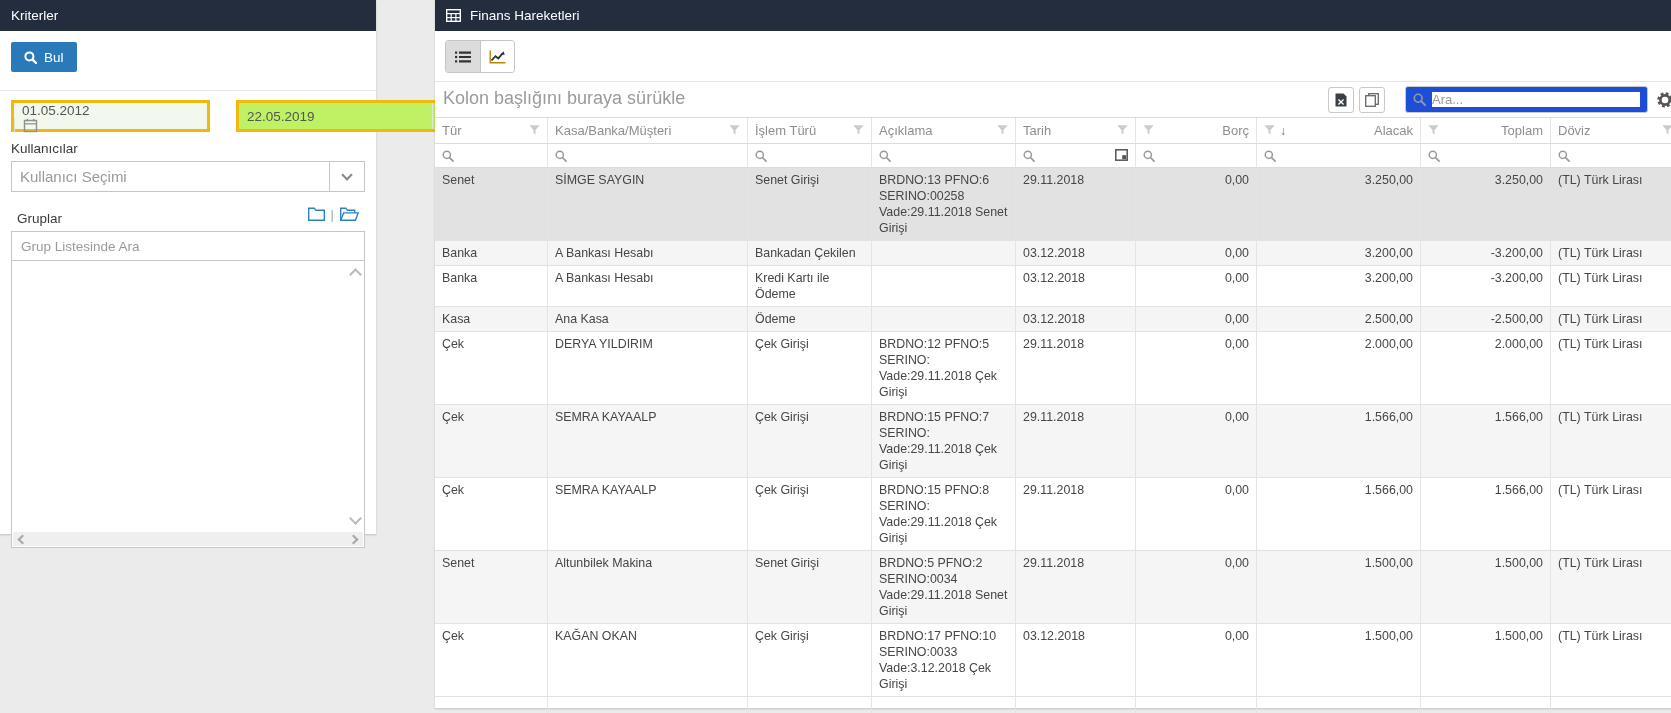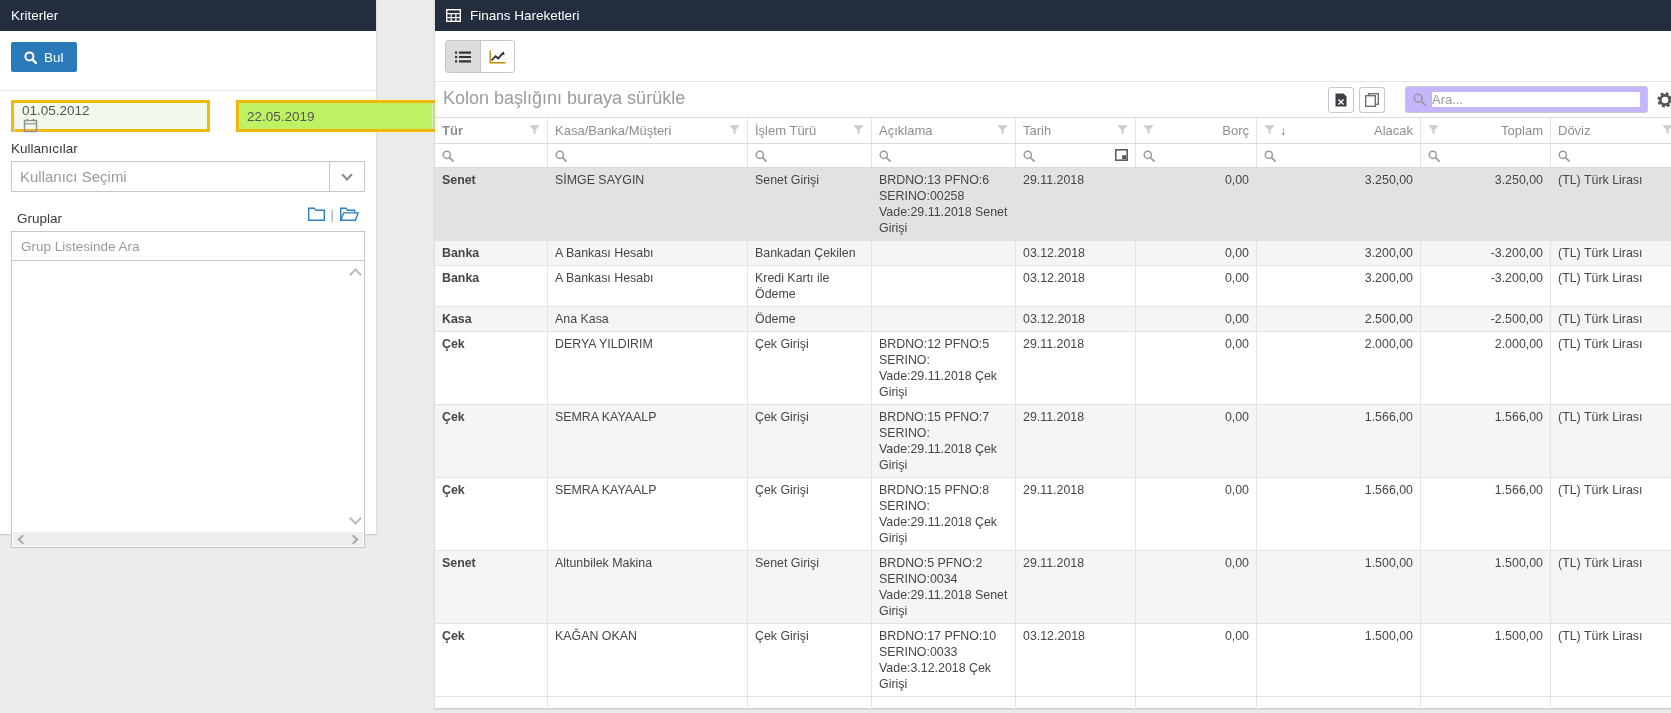--- a/index.html
+++ b/index.html
@@ -52,27 +52,27 @@
   .tg-btn { width:34px; height:31px; background:#fff; border:none; display:flex; align-items:center;
             justify-content:center; cursor:pointer; border-left:1px solid #c5c5c5; }
   .tg-btn:first-child { border-left:none; }
   .tg-btn.active { background:#dcdcdc; }
   .rp-sep { border:none; border-top:1px solid #e6e6e6; margin-top:9px; }
   .grid-toolbar { position:relative; height:33px; margin-top:2px; flex:0 0 auto; }
   .group-hint { position:absolute; left:8px; top:4px; font-size:18px; color:#9b9b9b; }
   .gt-right { position:absolute; right:7px; top:2px; display:flex; align-items:center; }
   .mini-btn { width:26px; height:26px; border:1px solid #c9c9c9; border-radius:3px; background:#fff;
               display:flex; align-items:center; justify-content:center; cursor:pointer; margin-left:5px; }
-  .search-box { width:243px; height:27px; border:1px solid #c9c9c9; border-radius:3px; background:#c4b5fd;
+  .search-box { width:243px; height:27px; border:1px solid #c9c9c9; border-radius:3px; background:#1d4ed8;
                 display:flex; align-items:center; padding:0 7px; margin-left:20px; gap:6px; }
   .search-box input { border:none; outline:none; flex:1; font-size:13px; font-family:inherit; min-width:0; }
   .gear-btn { background:none; border:none; margin-left:8px; cursor:pointer; display:flex; align-items:center; }
 
   
-  .w0{width:113px;font-weight:bold;} .w1{width:200px;} .w2{width:124px;} .w3{width:144px;} .w4{width:120px;}
+  .w0{width:113px;} .w1{width:200px;} .w2{width:124px;} .w3{width:144px;} .w4{width:120px;}
   .w5{width:121px;} .w6{width:164px;} .w7{width:130px;} .w8{flex:1;}
   .gh-row { display:flex; border-top:1px solid #dcdcdc; border-bottom:1px solid #dcdcdc; flex:0 0 27px; }
   .gh-cell { display:flex; align-items:center; gap:5px; padding:0 7px; font-size:13px; color:#8e8e8e;
              border-right:1px solid #e4e4e4; cursor:pointer; overflow:hidden; white-space:nowrap; }
   .gh-cell .flt { margin-left:auto; flex:0 0 auto; }
   .gh-cell.numhead .flt { margin-left:0; }
   .gh-cell.numhead .lbl { margin-left:auto; }
   .gf-row { display:flex; border-bottom:1px solid #dcdcdc; flex:0 0 24px; }
   .gf-cell { display:flex; align-items:center; padding:0 7px; border-right:1px solid #e4e4e4; cursor:text; gap:4px; }
   .gf-cell .cal { margin-left:auto; }

